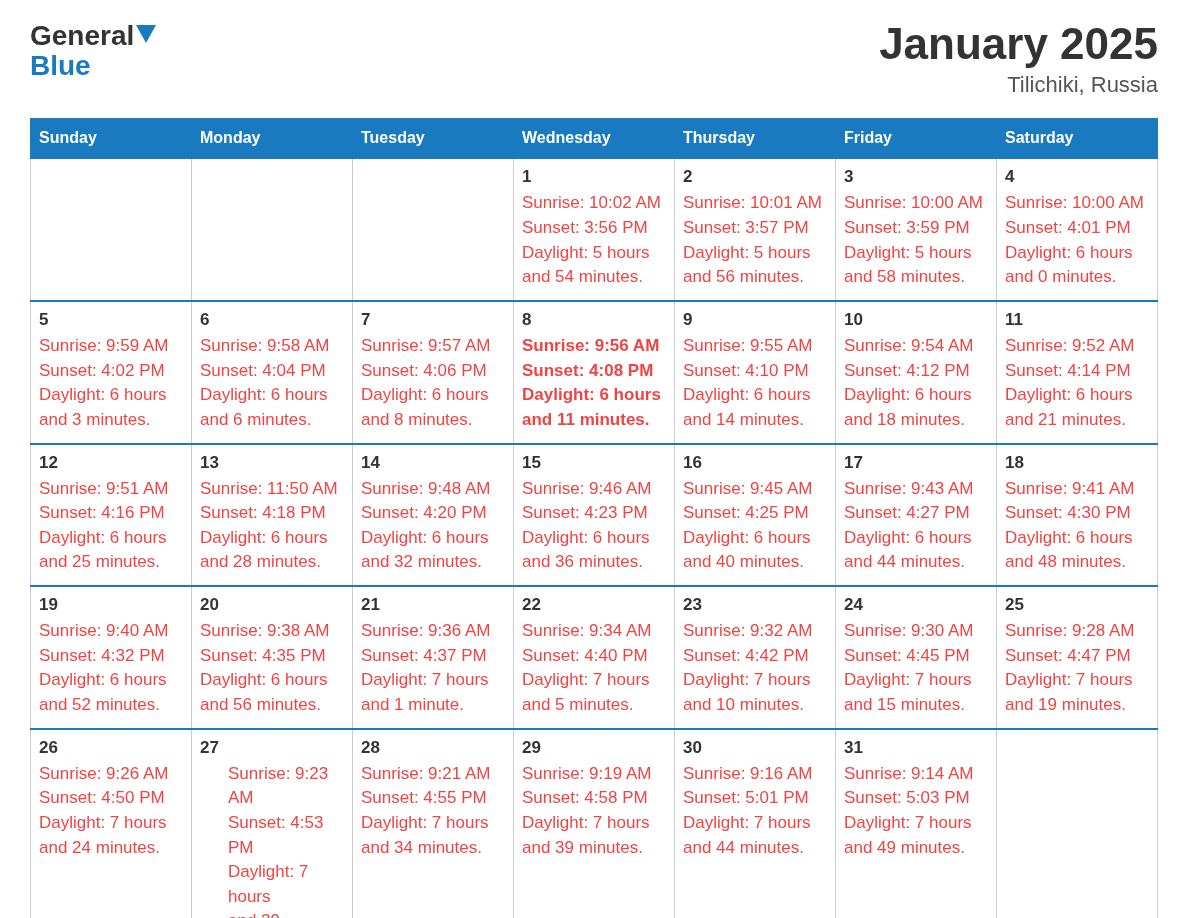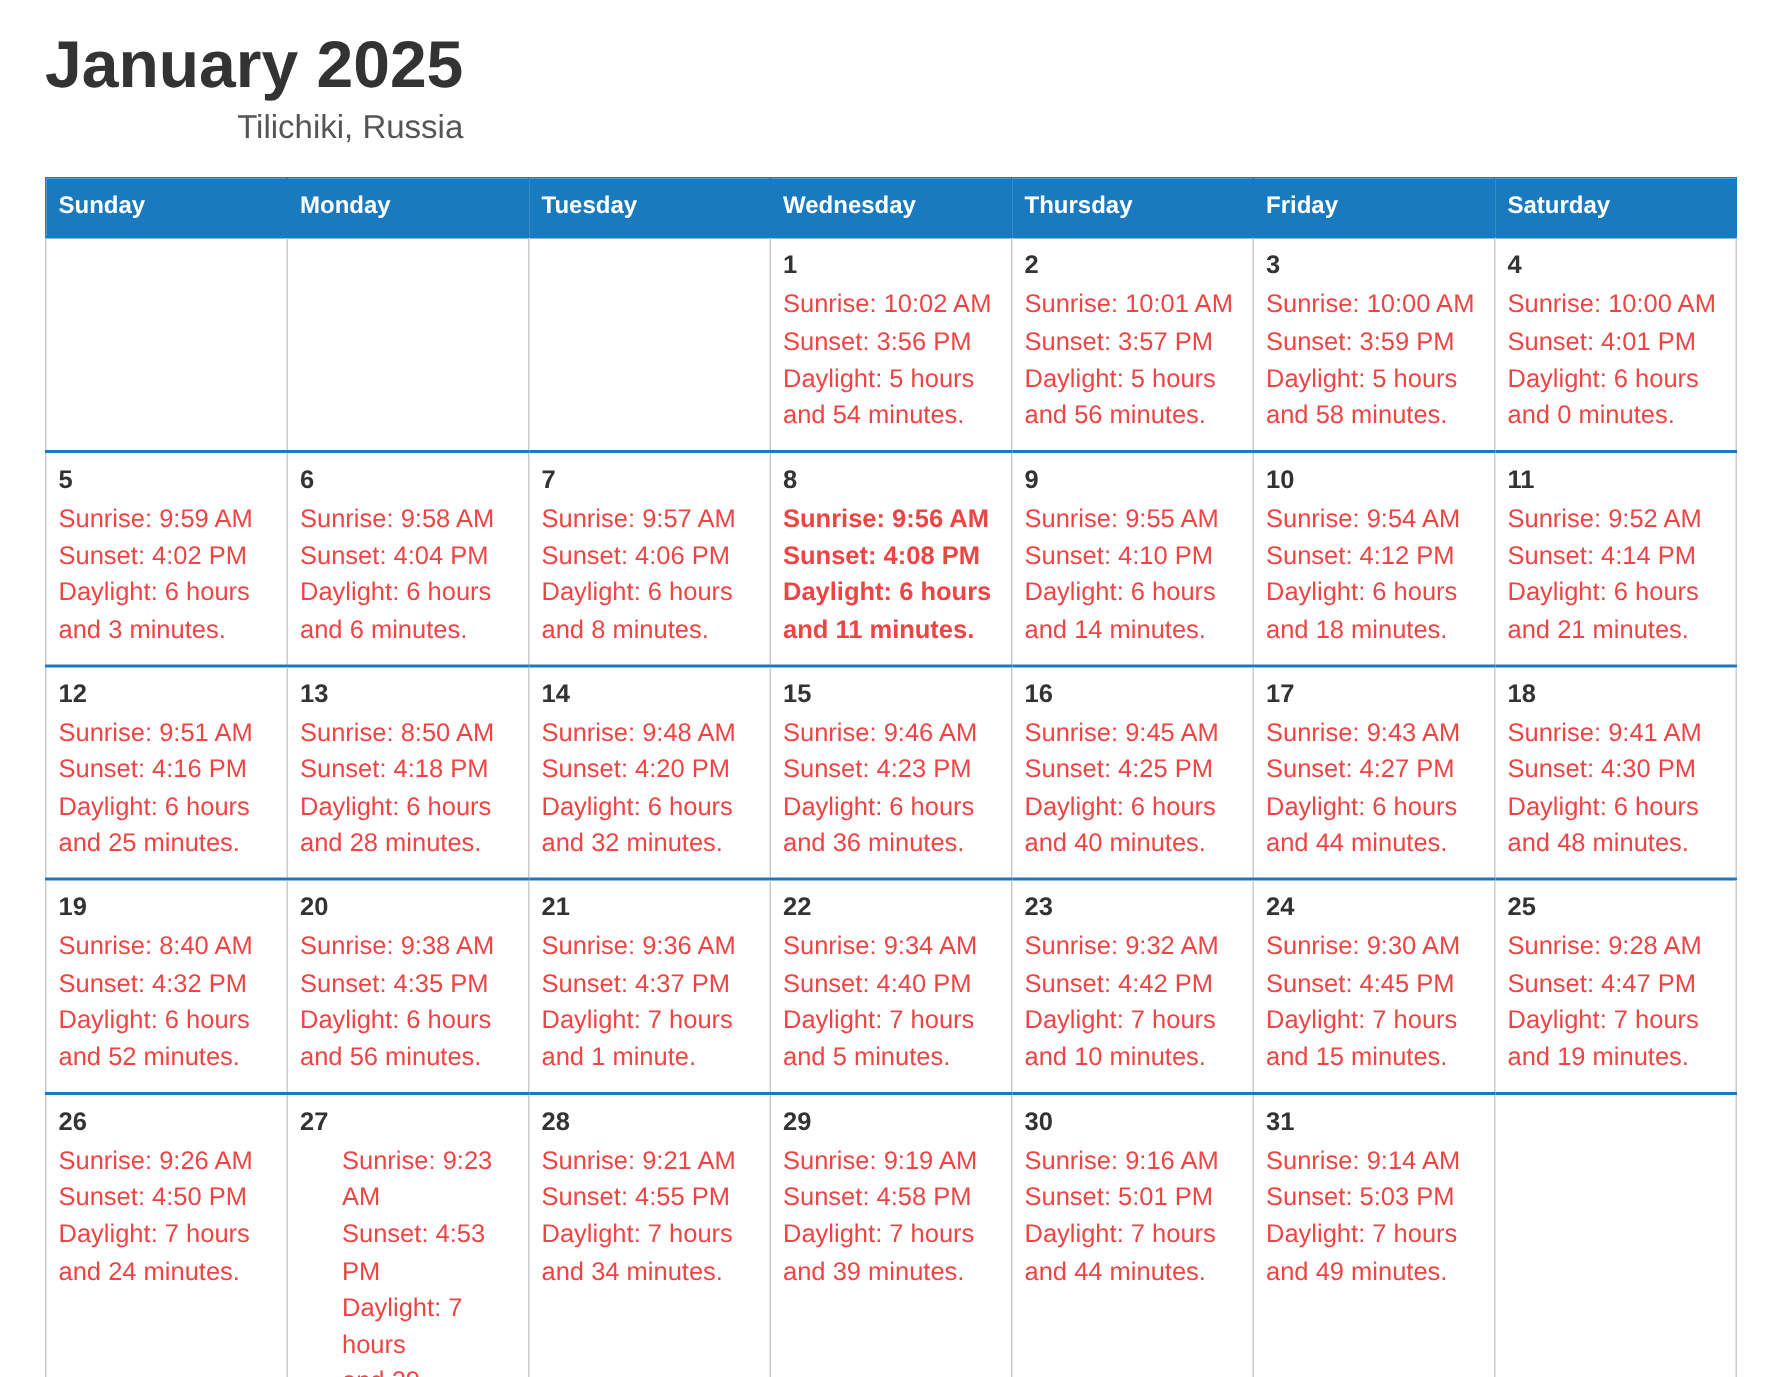--- a/index.html
+++ b/index.html
@@ -97,20 +97,27 @@
       background: #fff;
     }
     tr.week-row td {
       border-top: 2px solid #1a7abf;
     }
   </style>
 </head>
 <body>
 
 <div class="header">
+  <div class="logo-block">
+    <div class="logo-row1">
+      <span class="logo-text-general">General</span>
+      <span class="logo-triangle"></span>
+    </div>
+    <span class="logo-text-blue">Blue</span>
+  </div>
   <div class="title-block">
     <h1>January 2025</h1>
     <div class="subtitle">Tilichiki, Russia</div>
   </div>
 </div>
 
 <table class="calendar">
   <thead>
     <tr>
       <th>Sunday</th>
@@ -210,21 +217,21 @@
       <tr class="week-row">
         <td>
           <div class="day-num">12</div>
           <div class="day-info" style="white-space: pre-line;">Sunrise: 9:51 AM
 Sunset: 4:16 PM
 Daylight: 6 hours
 and 25 minutes.</div>
         </td>
         <td>
           <div class="day-num">13</div>
-          <div class="day-info" style="white-space: pre-line;">Sunrise: 8:50 AM
+          <div class="day-info" style="white-space: pre-line;">Sunrise: 11:50 AM
 Sunset: 4:18 PM
 Daylight: 6 hours
 and 28 minutes.</div>
         </td>
         <td>
           <div class="day-num">14</div>
           <div class="day-info" style="white-space: pre-line;">Sunrise: 9:48 AM
 Sunset: 4:20 PM
 Daylight: 6 hours
 and 32 minutes.</div>
@@ -254,21 +261,21 @@
           <div class="day-num">18</div>
           <div class="day-info" style="white-space: pre-line;">Sunrise: 9:41 AM
 Sunset: 4:30 PM
 Daylight: 6 hours
 and 48 minutes.</div>
         </td>
       </tr>
       <tr class="week-row">
         <td>
           <div class="day-num">19</div>
-          <div class="day-info" style="white-space: pre-line;">Sunrise: 8:40 AM
+          <div class="day-info" style="white-space: pre-line;">Sunrise: 9:40 AM
 Sunset: 4:32 PM
 Daylight: 6 hours
 and 52 minutes.</div>
         </td>
         <td>
           <div class="day-num">20</div>
           <div class="day-info" style="white-space: pre-line;">Sunrise: 9:38 AM
 Sunset: 4:35 PM
 Daylight: 6 hours
 and 56 minutes.</div>

